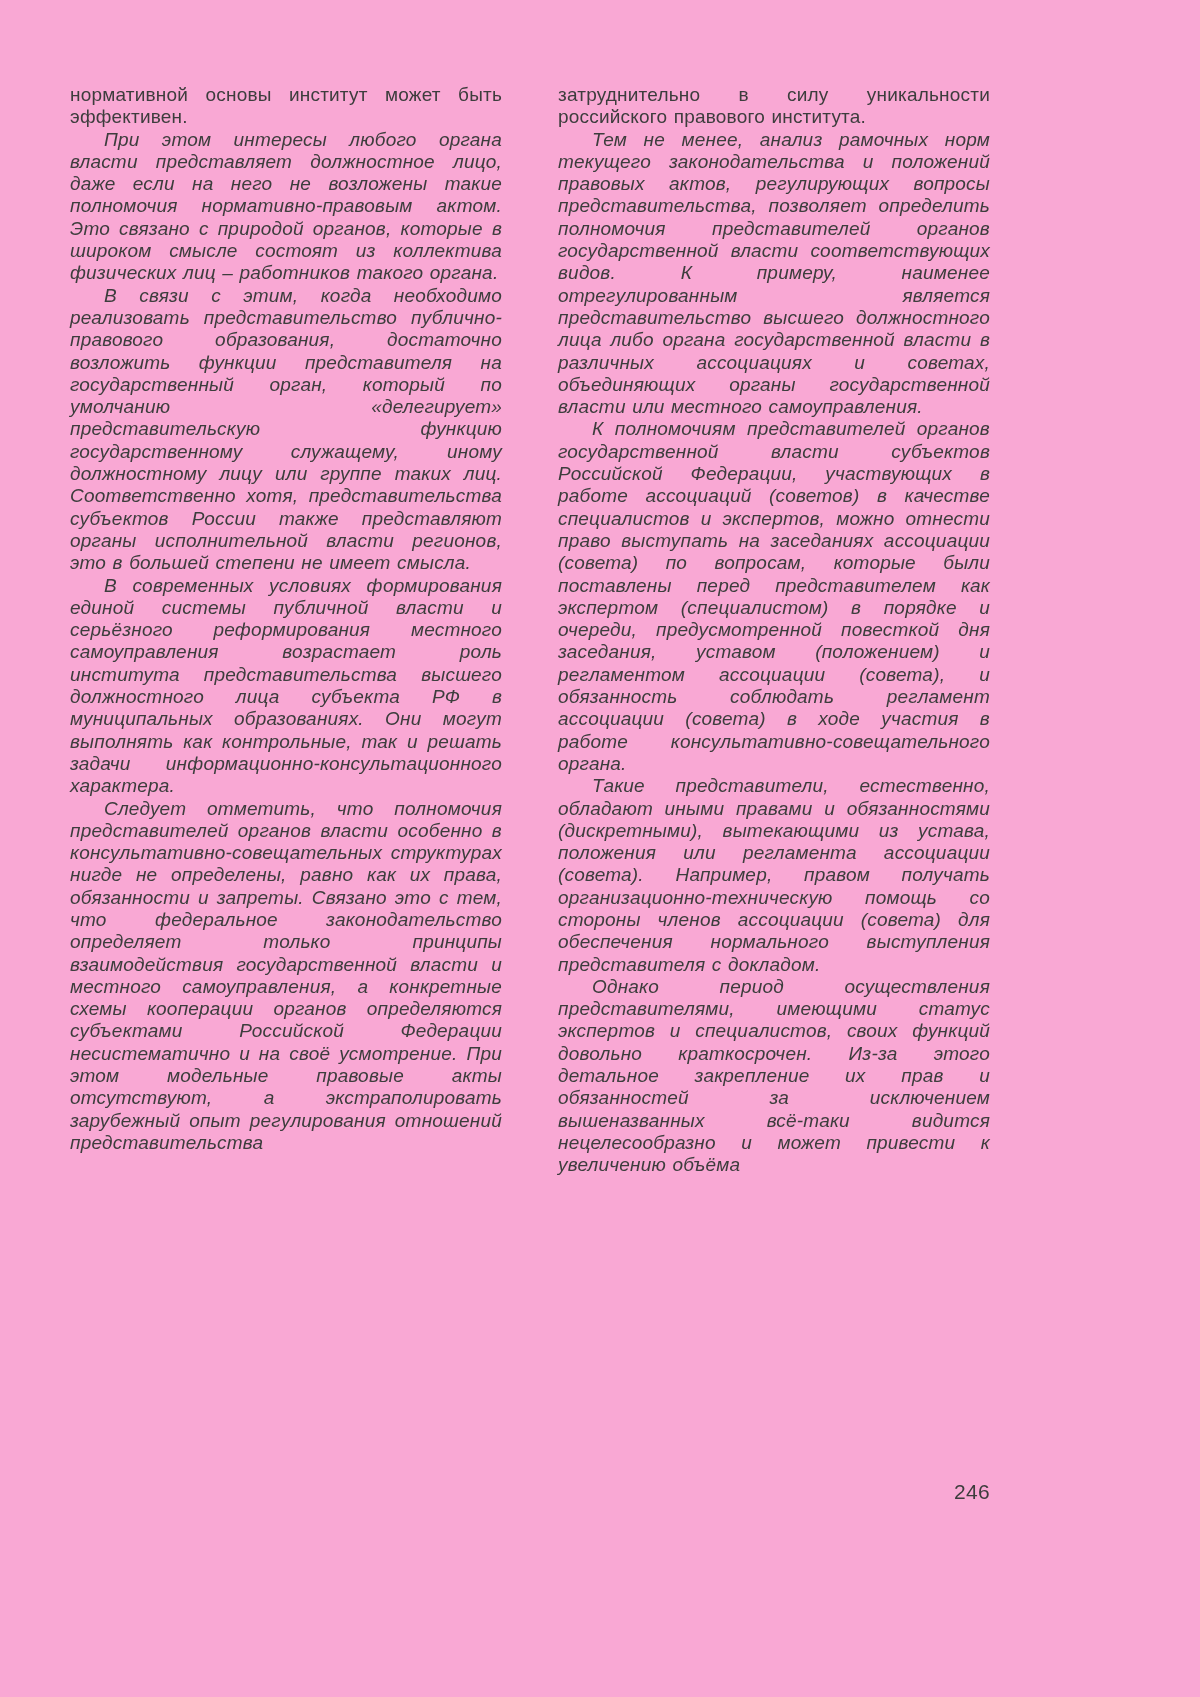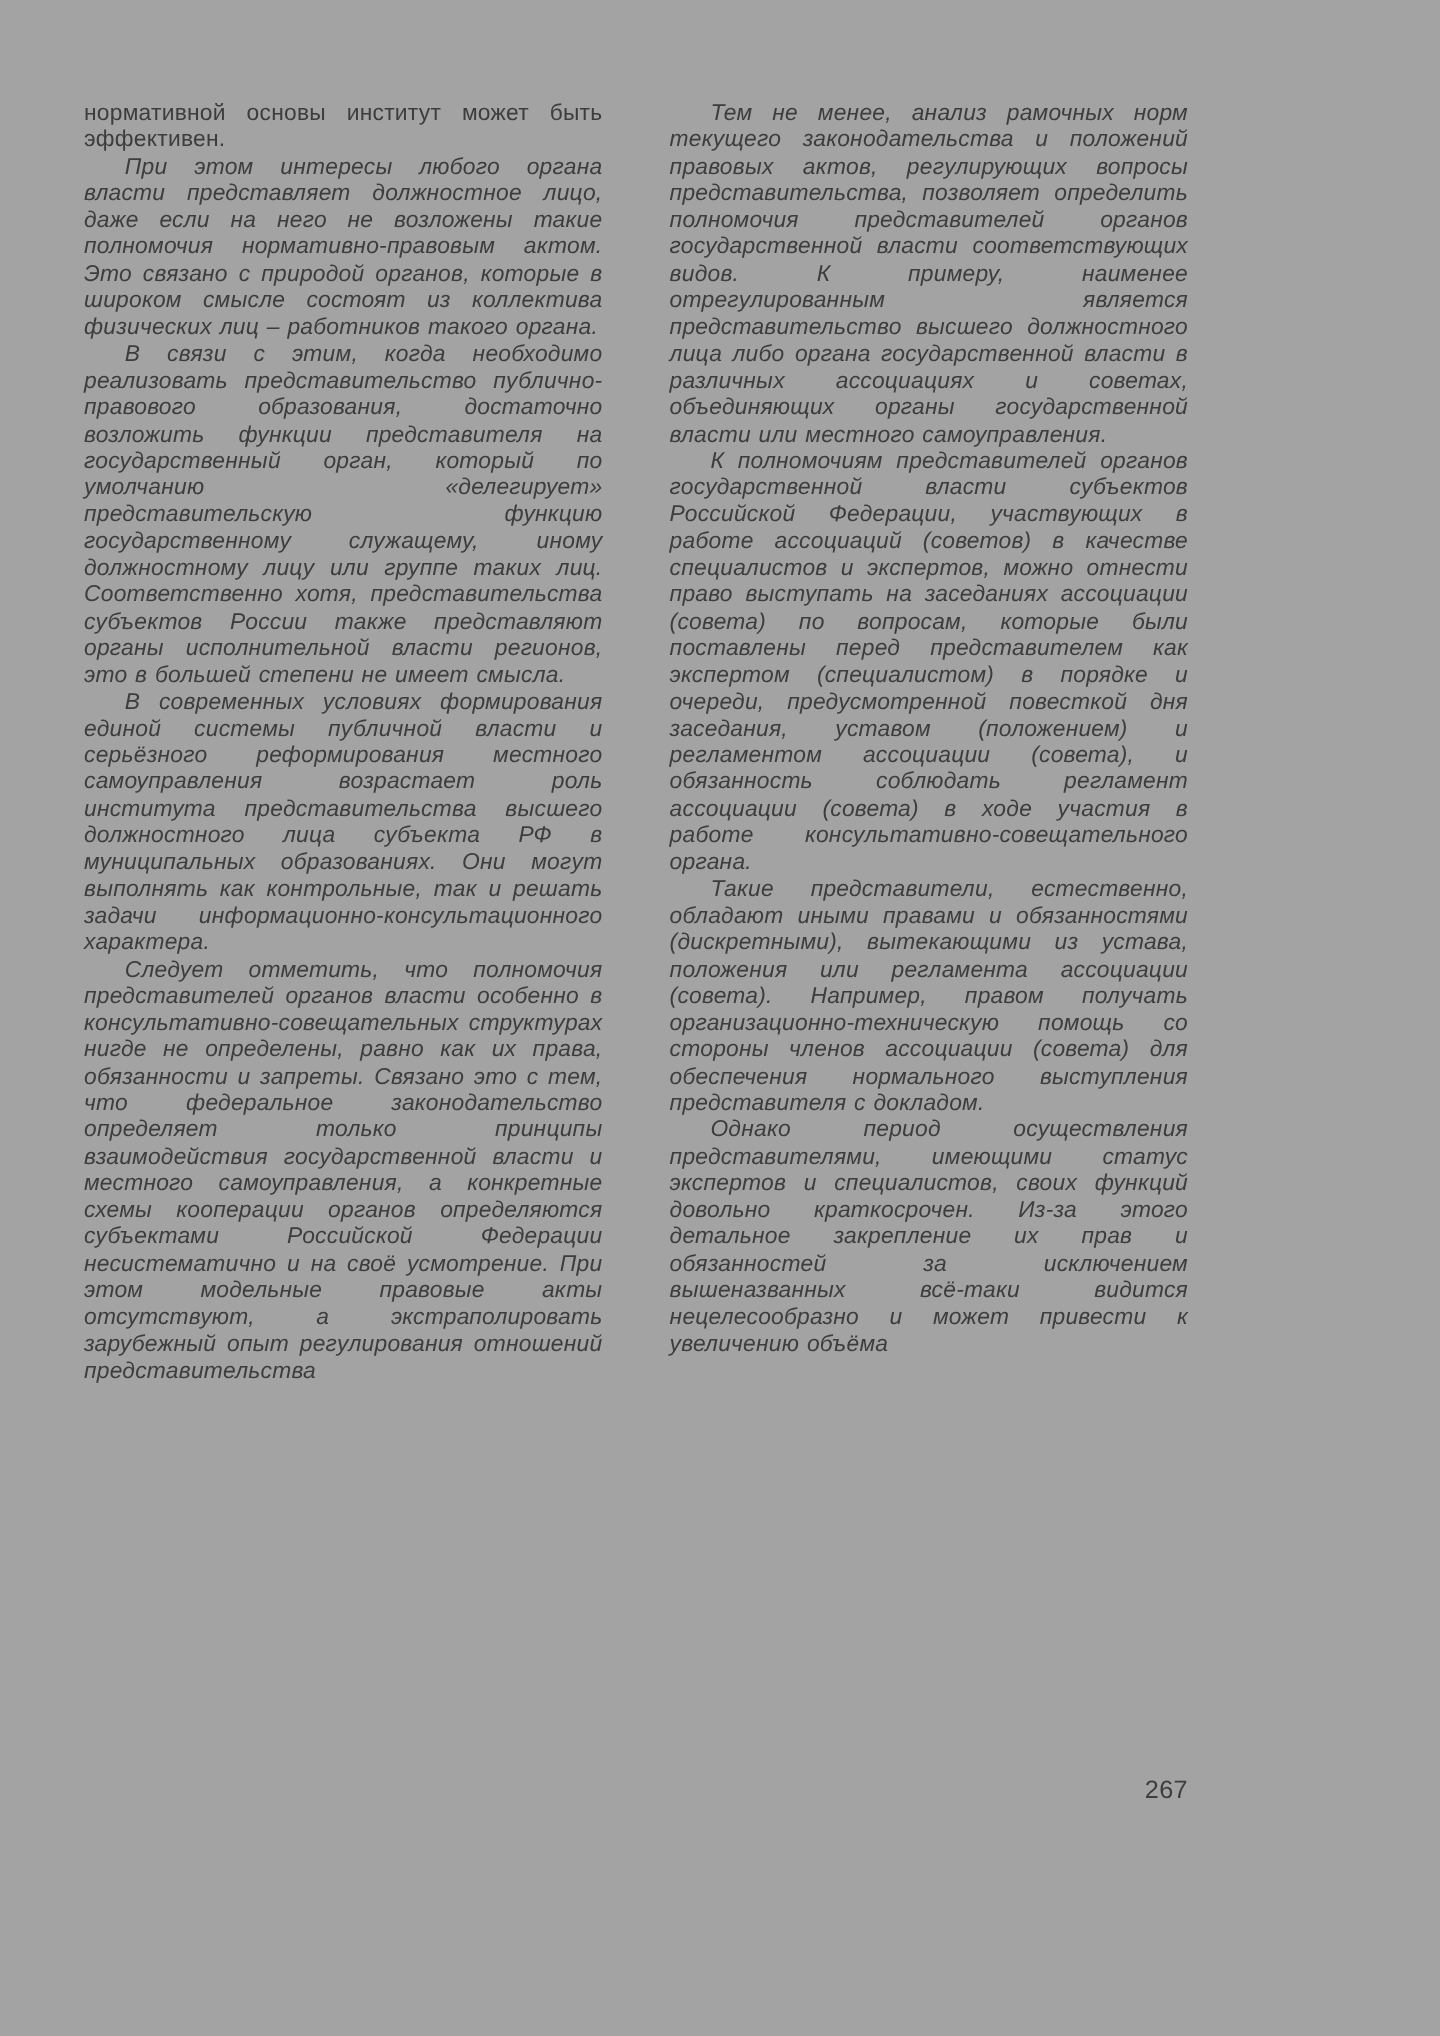--- a/index.html
+++ b/index.html
@@ -11,21 +11,21 @@
     height: 1697px;
     background: #ffffff;
     font-family: "Liberation Sans", sans-serif;
     color: #3d3d3d;
     position: relative;
     overflow: hidden;
   }
   .page {
     position: absolute;
     inset: 0;
-    background: #a3a3a3;
+    background: #f9a8d4;
   }
   .columns {
     position: absolute;
     top: 84px;
     left: 70px;
     width: 920px;
     display: flex;
     gap: 56px;
   }
   .col {
@@ -59,20 +59,21 @@
 <div class="page">
   <div class="columns">
     <div class="col">
         <p class="para">нормативной основы институт может быть эффективен.</p>
         <p class="para indent">При этом интересы любого органа власти представляет должностное лицо, даже если на него не возложены такие полномочия нормативно-правовым актом. Это связано с природой органов, которые в широком смысле состоят из коллектива физических лиц – работников такого органа.</p>
         <p class="para indent">В связи с этим, когда необходимо реализовать представительство публично-правового образования, достаточно возложить функции представителя на государственный орган, который по умолчанию «делегирует» представительскую функцию государственному служащему, иному должностному лицу или группе таких лиц. Соответственно хотя, представительства субъектов России также представляют органы исполнительной власти регионов, это в большей степени не имеет смысла.</p>
         <p class="para indent">В современных условиях формирования единой системы публичной власти и серьёзного реформирования местного самоуправления возрастает роль института представительства высшего должностного лица субъекта РФ в муниципальных образованиях. Они могут выполнять как контрольные, так и решать задачи информационно-консультационного характера.</p>
         <p class="para indent">Следует отметить, что полномочия представителей органов власти особенно в консультативно-совещательных структурах нигде не определены, равно как их права, обязанности и запреты. Связано это с тем, что федеральное законодательство определяет только принципы взаимодействия государственной власти и местного самоуправления, а конкретные схемы кооперации органов определяются субъектами Российской Федерации несистематично и на своё усмотрение. При этом модельные правовые акты отсутствуют, а экстраполировать зарубежный опыт регулирования отношений представительства</p>
       </div>
     <div class="col">
+        <p class="para">затруднительно в силу уникальности российского правового института.</p>
         <p class="para indent">Тем не менее, анализ рамочных норм текущего законодательства и положений правовых актов, регулирующих вопросы представительства, позволяет определить полномочия представителей органов государственной власти соответствующих видов. К примеру, наименее отрегулированным является представительство высшего должностного лица либо органа государственной власти в различных ассоциациях и советах, объединяющих органы государственной власти или местного самоуправления.</p>
         <p class="para indent">К полномочиям представителей органов государственной власти субъектов Российской Федерации, участвующих в работе ассоциаций (советов) в качестве специалистов и экспертов, можно отнести право выступать на заседаниях ассоциации (совета) по вопросам, которые были поставлены перед представителем как экспертом (специалистом) в порядке и очереди, предусмотренной повесткой дня заседания, уставом (положением) и регламентом ассоциации (совета), и обязанность соблюдать регламент ассоциации (совета) в ходе участия в работе консультативно-совещательного органа.</p>
         <p class="para indent">Такие представители, естественно, обладают иными правами и обязанностями (дискретными), вытекающими из устава, положения или регламента ассоциации (совета). Например, правом получать организационно-техническую помощь со стороны членов ассоциации (совета) для обеспечения нормального выступления представителя с докладом.</p>
         <p class="para indent">Однако период осуществления представителями, имеющими статус экспертов и специалистов, своих функций довольно краткосрочен. Из-за этого детальное закрепление их прав и обязанностей за исключением вышеназванных всё-таки видится нецелесообразно и может привести к увеличению объёма</p>
       </div>
   </div>
-  <div class="page-number">267</div>
+  <div class="page-number">246</div>
 </div>
 
 </body></html>

